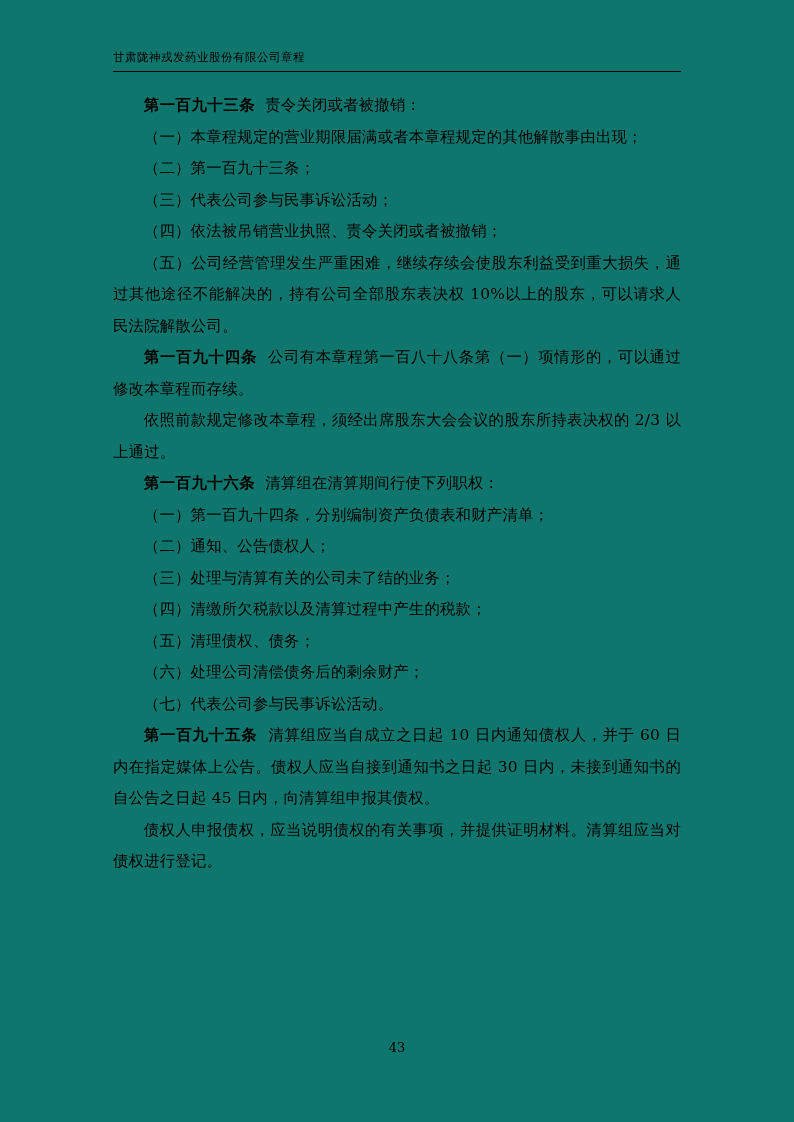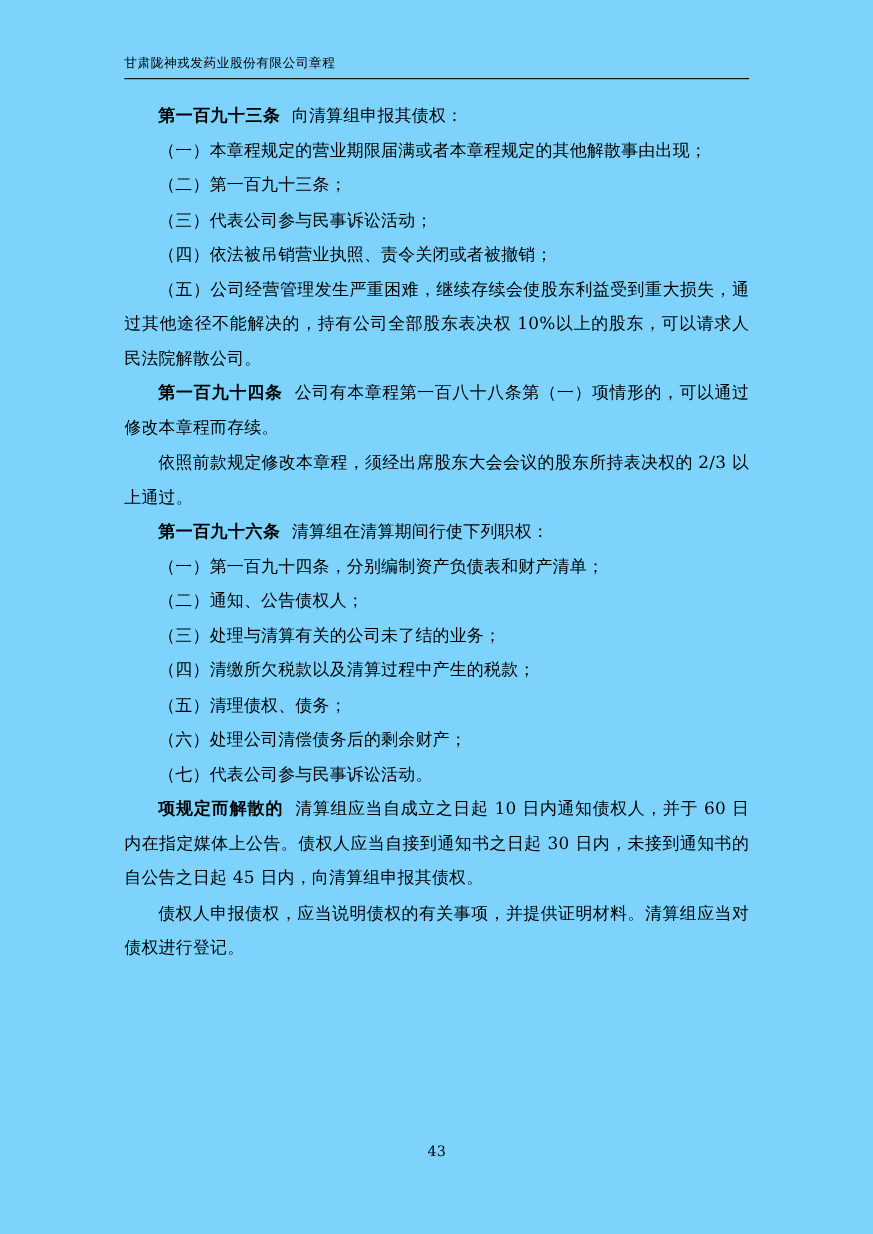--- a/index.html
+++ b/index.html
@@ -4,21 +4,21 @@
 <style>
   html, body {
     margin: 0;
     padding: 0;
     background: #ffffff;
   }
   .page {
     position: relative;
     width: 794px;
     height: 1122px;
-    background: #7dd3fc;
+    background: #0f766e;
     box-sizing: border-box;
     font-family: "DejaVu Serif", "Liberation Serif", serif;
     color: #000000;
     overflow: hidden;
   }
   .header {
     position: absolute;
     left: 113px;
     top: 48px;
     width: 568px;
@@ -62,21 +62,21 @@
 </style>
 </head>
 <body>
 
 <div class="page">
 
   <div class="header">甘肃陇神戎发药业股份有限公司章程</div>
 
   <div class="content">
 
-    <p class="indent"><span class="art-num">第一百九十三条</span>&nbsp; <span>向清算组申报其债权：</span></p>
+    <p class="indent"><span class="art-num">第一百九十三条</span>&nbsp; <span>责令关闭或者被撤销：</span></p>
 
     <p class="indent"><span>（一）本章程规定的营业期限届满或者本章程规定的其他解散事由出现；</span></p>
 
     <p class="indent"><span>（二）第一百九十三条；</span></p>
 
     <p class="indent"><span>（三）代表公司参与民事诉讼活动；</span></p>
 
     <p class="indent"><span>（四）依法被吊销营业执照、责令关闭或者被撤销；</span></p>
 
     <p class="indent"><span>（五）公司经营管理发生严重困难，继续存续会使股东利益受到重大损失，通过其他途径不能解决的，持有公司全部股东表决权 10%以上的股东，可以请求人民法院解散公司。</span></p>
@@ -95,21 +95,21 @@
     <p class="indent"><span>（三）处理与清算有关的公司未了结的业务；</span></p>
 
     <p class="indent"><span>（四）清缴所欠税款以及清算过程中产生的税款；</span></p>
 
     <p class="indent"><span>（五）清理债权、债务；</span></p>
 
     <p class="indent"><span>（六）处理公司清偿债务后的剩余财产；</span></p>
 
     <p class="indent"><span>（七）代表公司参与民事诉讼活动。</span></p>
 
-    <p class="indent"><span class="art-num">项规定而解散的</span>&nbsp; <span>清算组应当自成立之日起 10 日内通知债权人，并于 60 日内在指定媒体上公告。债权人应当自接到通知书之日起 30 日内，未接到通知书的自公告之日起 45 日内，向清算组申报其债权。</span></p>
+    <p class="indent"><span class="art-num">第一百九十五条</span>&nbsp; <span>清算组应当自成立之日起 10 日内通知债权人，并于 60 日内在指定媒体上公告。债权人应当自接到通知书之日起 30 日内，未接到通知书的自公告之日起 45 日内，向清算组申报其债权。</span></p>
 
     <p class="indent"><span>债权人申报债权，应当说明债权的有关事项，并提供证明材料。清算组应当对债权进行登记。</span></p>
 
   </div>
 
   <div class="pageno">43</div>
 
 </div>
 
 </body></html>

